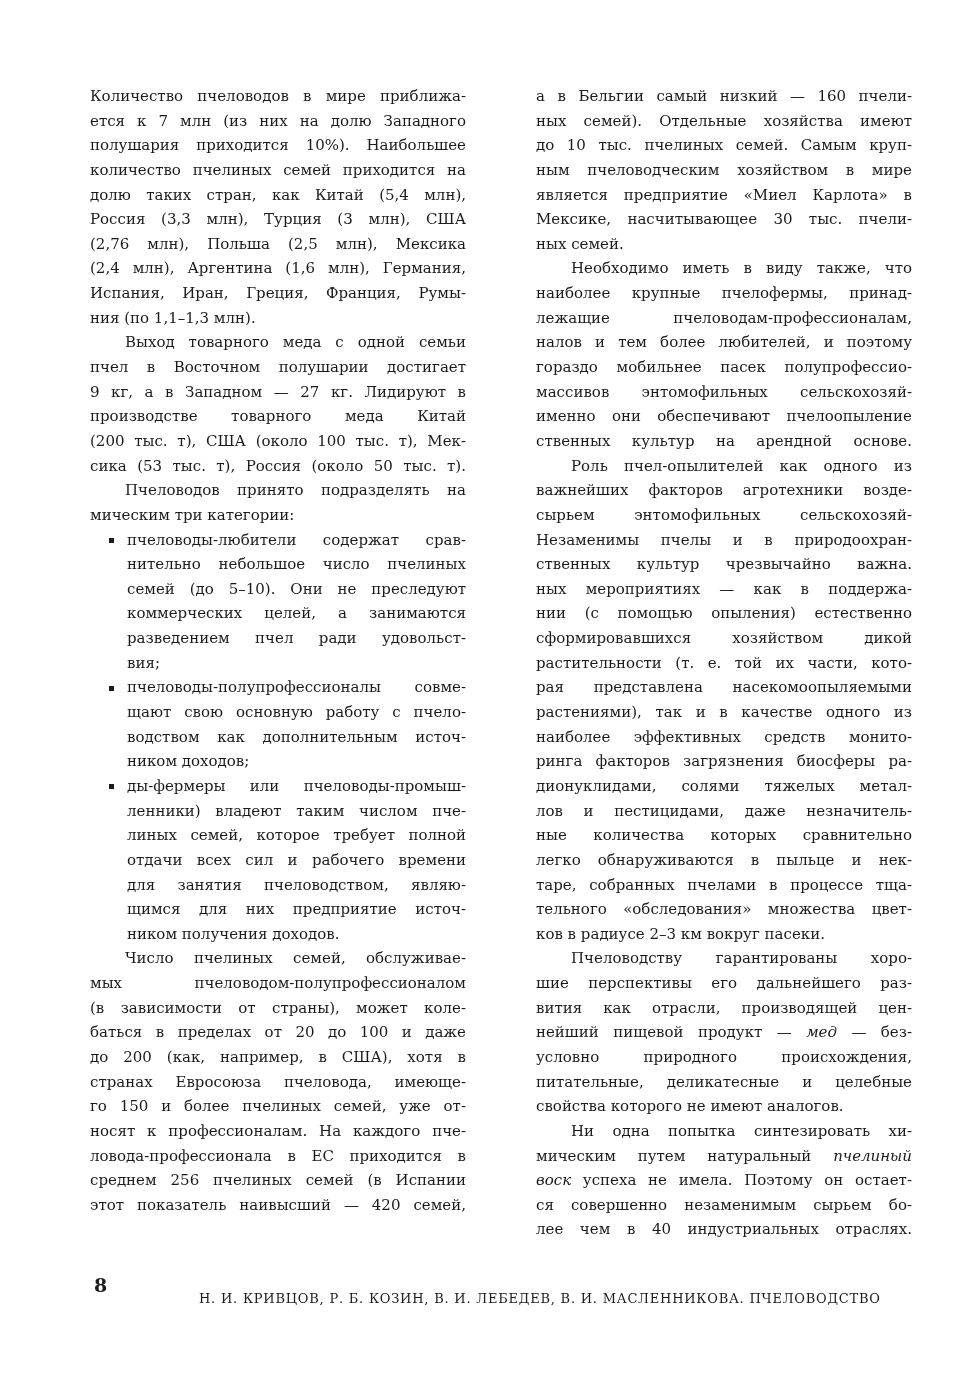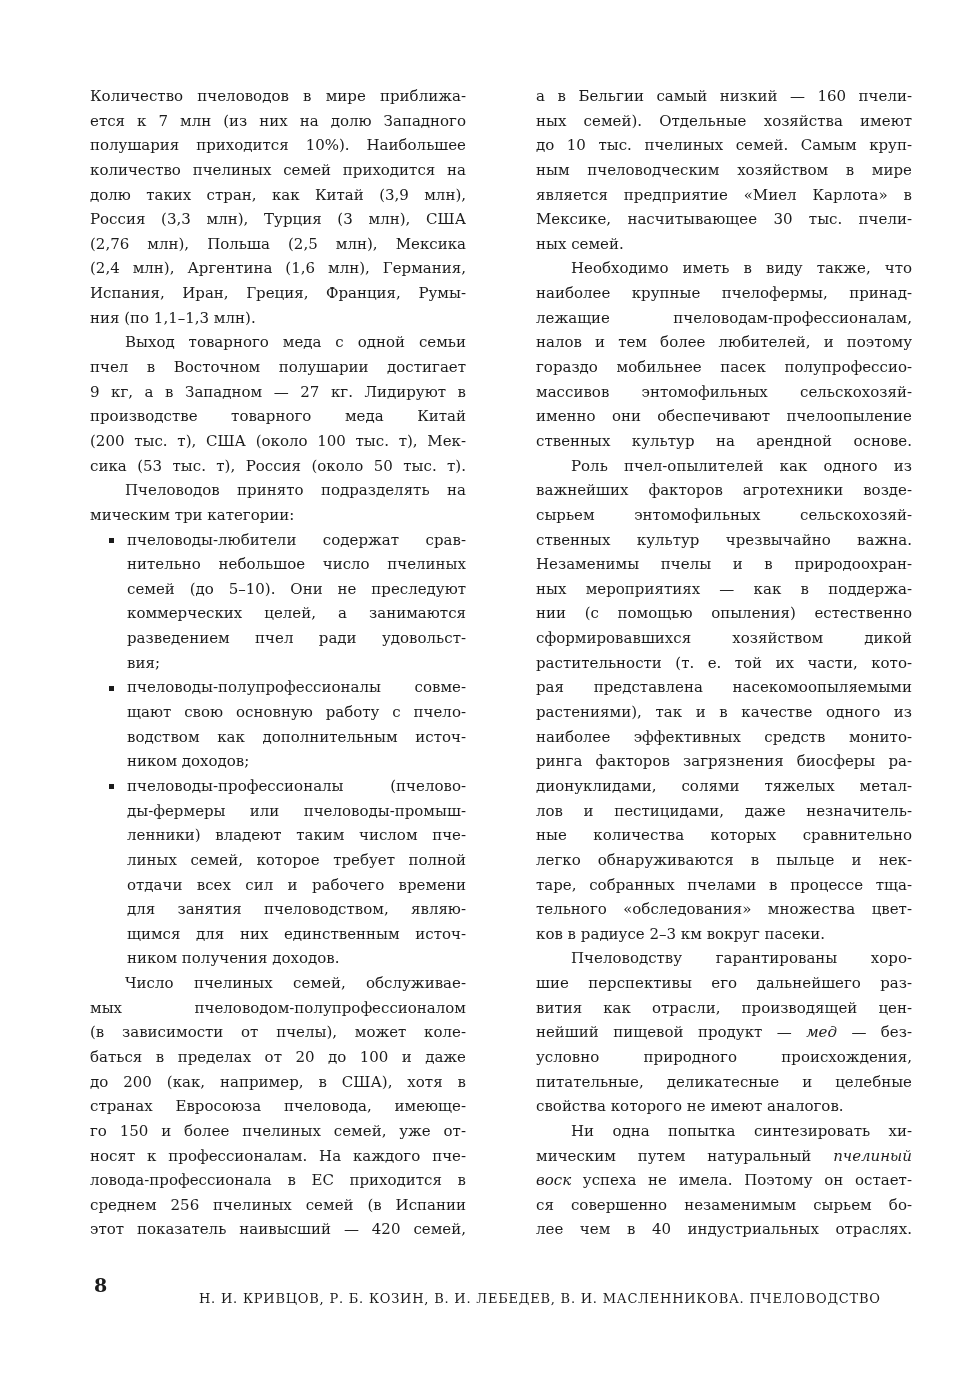--- a/index.html
+++ b/index.html
@@ -45,21 +45,21 @@
   </style>
 </head>
 <body>
 
 <div class="col col-left">
     <div class="block paragraph continued">
       <div class="line first">Количество пчеловодов в мире приближа-</div>
       <div class="line">ется к 7 млн (из них на долю Западного</div>
       <div class="line">полушария приходится 10%). Наибольшее</div>
       <div class="line">количество пчелиных семей приходится на</div>
-      <div class="line">долю таких стран, как Китай (3,9 млн),</div>
+      <div class="line">долю таких стран, как Китай (5,4 млн),</div>
       <div class="line">Россия (3,3 млн), Турция (3 млн), США</div>
       <div class="line">(2,76 млн), Польша (2,5 млн), Мексика</div>
       <div class="line">(2,4 млн), Аргентина (1,6 млн), Германия,</div>
       <div class="line">Испания, Иран, Греция, Франция, Румы-</div>
       <div class="line last">ния (по 1,1–1,3 млн).</div>
     </div>
     <div class="block paragraph">
       <div class="line first">Выход товарного меда с одной семьи</div>
       <div class="line">пчел в Восточном полушарии достигает</div>
       <div class="line">9 кг, а в Западном — 27 кг. Лидируют в</div>
@@ -82,33 +82,32 @@
     </div>
     <div class="block bullet">
       <span class="bullet-mark"></span>
       <div class="line first">пчеловоды-полупрофессионалы совме-</div>
       <div class="line">щают свою основную работу с пчело-</div>
       <div class="line">водством как дополнительным источ-</div>
       <div class="line last">ником доходов;</div>
     </div>
     <div class="block bullet">
       <span class="bullet-mark"></span>
-      <div class="line first">пчеловоды-профессионалы (пчелово-</div>
       <div class="line">ды-фермеры или пчеловоды-промыш-</div>
       <div class="line">ленники) владеют таким числом пче-</div>
       <div class="line">линых семей, которое требует полной</div>
       <div class="line">отдачи всех сил и рабочего времени</div>
       <div class="line">для занятия пчеловодством, являю-</div>
-      <div class="line">щимся для них единственным источ-</div>
+      <div class="line">щимся для них предприятие источ-</div>
       <div class="line last">ником получения доходов.</div>
     </div>
     <div class="block paragraph">
       <div class="line first">Число пчелиных семей, обслуживае-</div>
       <div class="line">мых пчеловодом-полупрофессионалом</div>
-      <div class="line">(в зависимости от пчелы), может коле-</div>
+      <div class="line">(в зависимости от страны), может коле-</div>
       <div class="line">баться в пределах от 20 до 100 и даже</div>
       <div class="line">до 200 (как, например, в США), хотя в</div>
       <div class="line">странах Евросоюза пчеловода, имеюще-</div>
       <div class="line">го 150 и более пчелиных семей, уже от-</div>
       <div class="line">носят к профессионалам. На каждого пче-</div>
       <div class="line">ловода-профессионала в ЕС приходится в</div>
       <div class="line">среднем 256 пчелиных семей (в Испании</div>
       <div class="line">этот показатель наивысший — 420 семей,</div>
     </div>
   </div>
@@ -129,22 +128,22 @@
       <div class="line">налов и тем более любителей, и поэтому</div>
       <div class="line">гораздо мобильнее пасек полупрофессио-</div>
       <div class="line">массивов энтомофильных сельскохозяй-</div>
       <div class="line">именно они обеспечивают пчелоопыление</div>
       <div class="line">ственных культур на арендной основе.</div>
     </div>
     <div class="block paragraph">
       <div class="line first">Роль пчел-опылителей как одного из</div>
       <div class="line">важнейших факторов агротехники возде-</div>
       <div class="line">сырьем энтомофильных сельскохозяй-</div>
+      <div class="line">Незаменимы пчелы и в природоохран-</div>
       <div class="line">ственных культур чрезвычайно важна.</div>
-      <div class="line">Незаменимы пчелы и в природоохран-</div>
       <div class="line">ных мероприятиях — как в поддержа-</div>
       <div class="line">нии (с помощью опыления) естественно</div>
       <div class="line">сформировавшихся хозяйством дикой</div>
       <div class="line">растительности (т. е. той их части, кото-</div>
       <div class="line">рая представлена насекомоопыляемыми</div>
       <div class="line">растениями), так и в качестве одного из</div>
       <div class="line">наиболее эффективных средств монито-</div>
       <div class="line">ринга факторов загрязнения биосферы ра-</div>
       <div class="line">дионуклидами, солями тяжелых метал-</div>
       <div class="line">лов и пестицидами, даже незначитель-</div>

